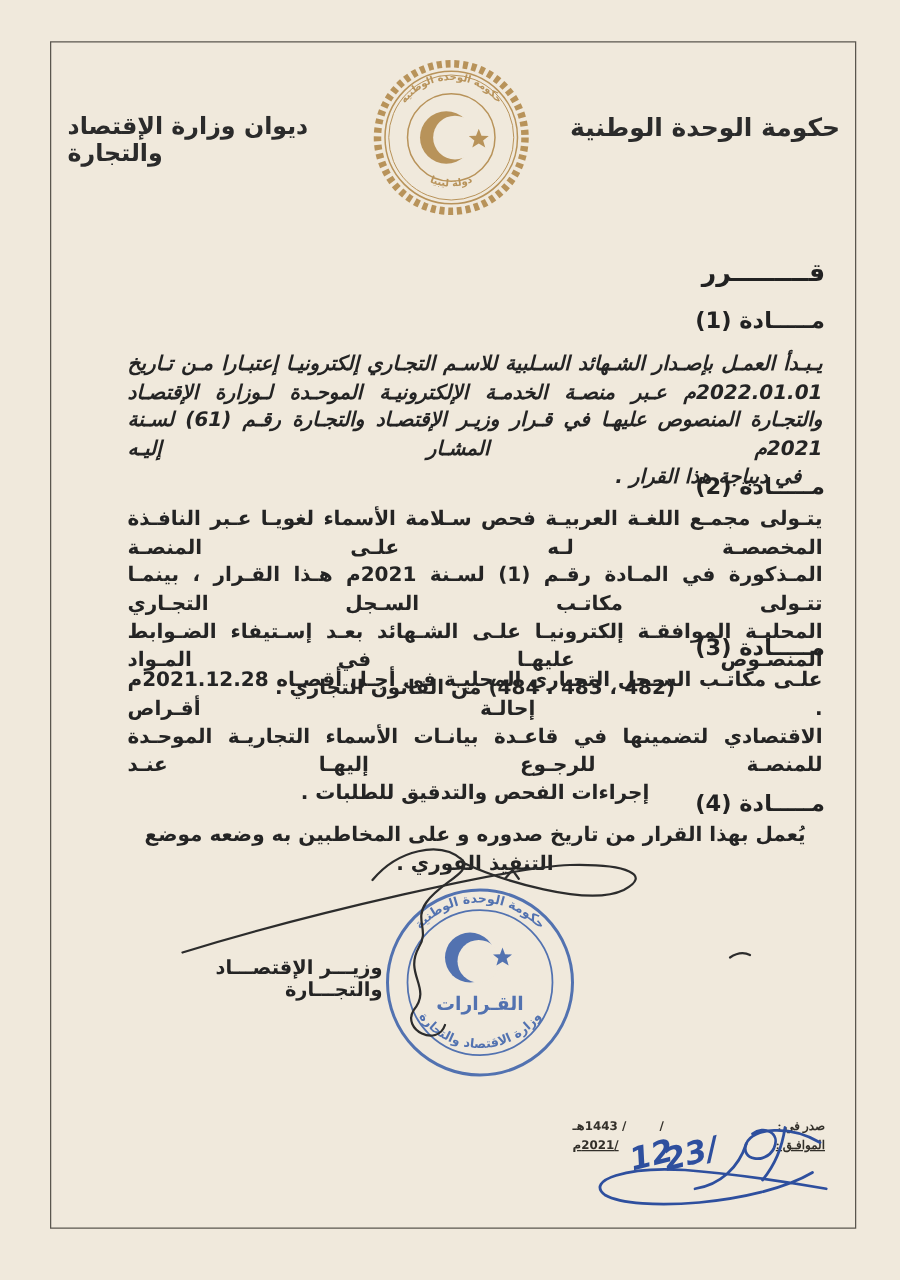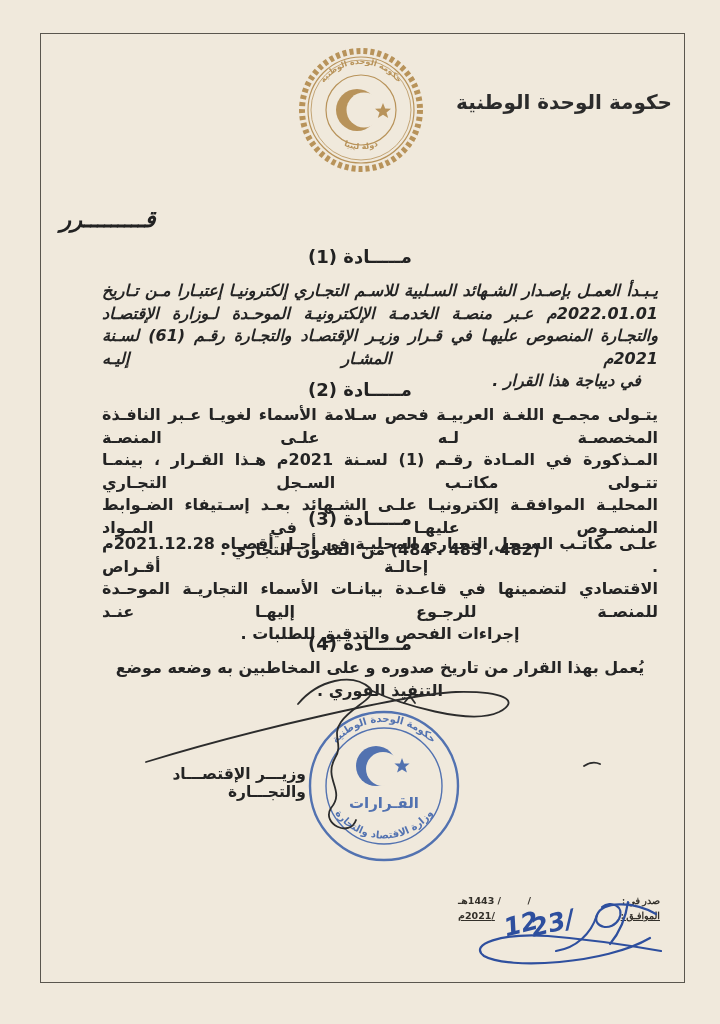--- a/index.html
+++ b/index.html
@@ -20,24 +20,24 @@
     position:absolute;left:54px;top:90px;width:252px;
     font-size:19px;font-weight:700;color:#2b2b2b;text-align:left;direction:rtl;
   }
   .org-right{
     position:absolute;right:48px;top:90px;width:240px;
     font-size:20px;font-weight:700;color:#2b2b2b;text-align:right;direction:rtl;
   }
   .seal{position:absolute;left:297px;top:46px;}
   .doc-title{
     position:absolute;left:60px;top:206px;width:600px;
-    text-align:left;font-size:23px;font-weight:700;color:#222;font-style:italic;
+    text-align:right;font-size:20px;font-weight:700;color:#222;
   }
   .art-heading{
-    position:absolute;left:60px;width:600px;text-align:center;
+    position:absolute;left:60px;width:600px;text-align:right;
     font-size:18px;font-weight:700;color:#222;
   }
   .h1{top:246px;} .h2{top:379px;} .h3{top:508px;} .h4{top:633px;}
   .para{
     position:absolute;left:102px;width:556px;direction:rtl;
     font-size:16px;font-weight:700;color:#242424;line-height:22.5px;
   }
   .p1{top:280px;font-style:italic;} .p2{top:404px;} .p3{top:533px;} .p4{top:657px;}
   .line.just{text-align:justify;text-align-last:justify;}
   .line.endright{text-align:right;padding-left:0;padding-right:0;margin-right:17px;padding-inline-start:0;}
@@ -60,20 +60,21 @@
   .iss-row .val{white-space:pre;direction:rtl;}
   .iss-row.u{border-bottom:0;}
   .iss-row.u .lab, .iss-row.u .val{text-decoration:underline;}
 </style>
 </head>
 <body>
 
 <div class="page">
   <div class="frame"></div>
 
+  <div class="org-left">ديوان وزارة الإقتصاد والتجارة</div>
   <div class="org-right">حكومة الوحدة الوطنية</div>
 
   <svg class="seal" width="128" height="128" viewBox="0 0 128 128">
     <circle cx="64" cy="64" r="59" fill="none" stroke="#b8935a" stroke-width="6" stroke-dasharray="4 3"></circle>
     <circle cx="64" cy="64" r="53" fill="none" stroke="#b8935a" stroke-width="1.2"></circle>
     <circle cx="64" cy="64" r="50" fill="none" stroke="#b8935a" stroke-width="0.8"></circle>
     <circle cx="64" cy="64" r="35" fill="none" stroke="#b8935a" stroke-width="1.2"></circle>
     <defs>
       <path id="sealArcTop" d="M 18,64 A 46,46 0 0 1 110,64"></path>
       <path id="sealArcBottom" d="M 24,76 A 43,43 0 0 0 104,76"></path>

